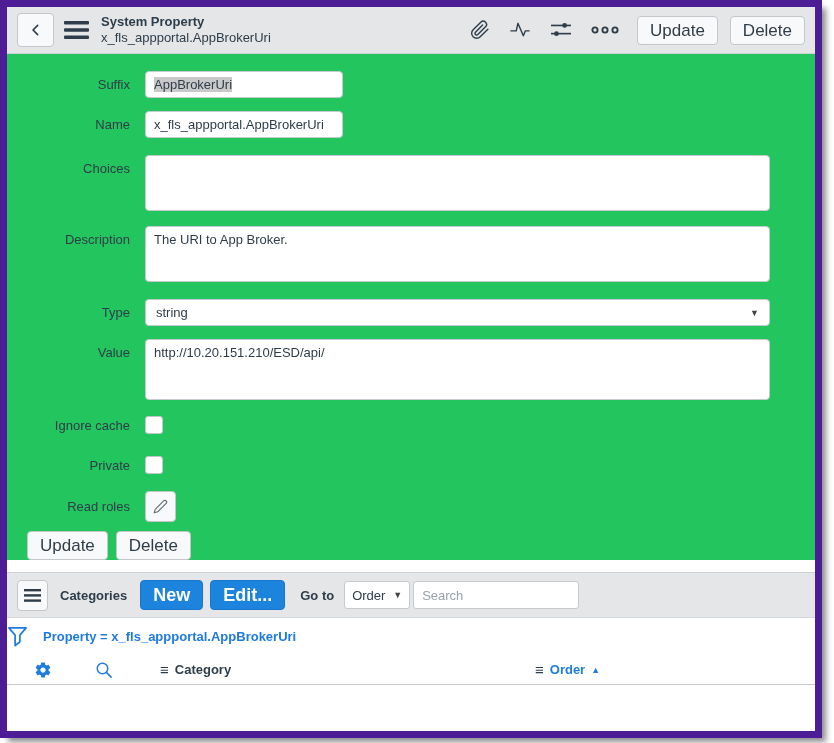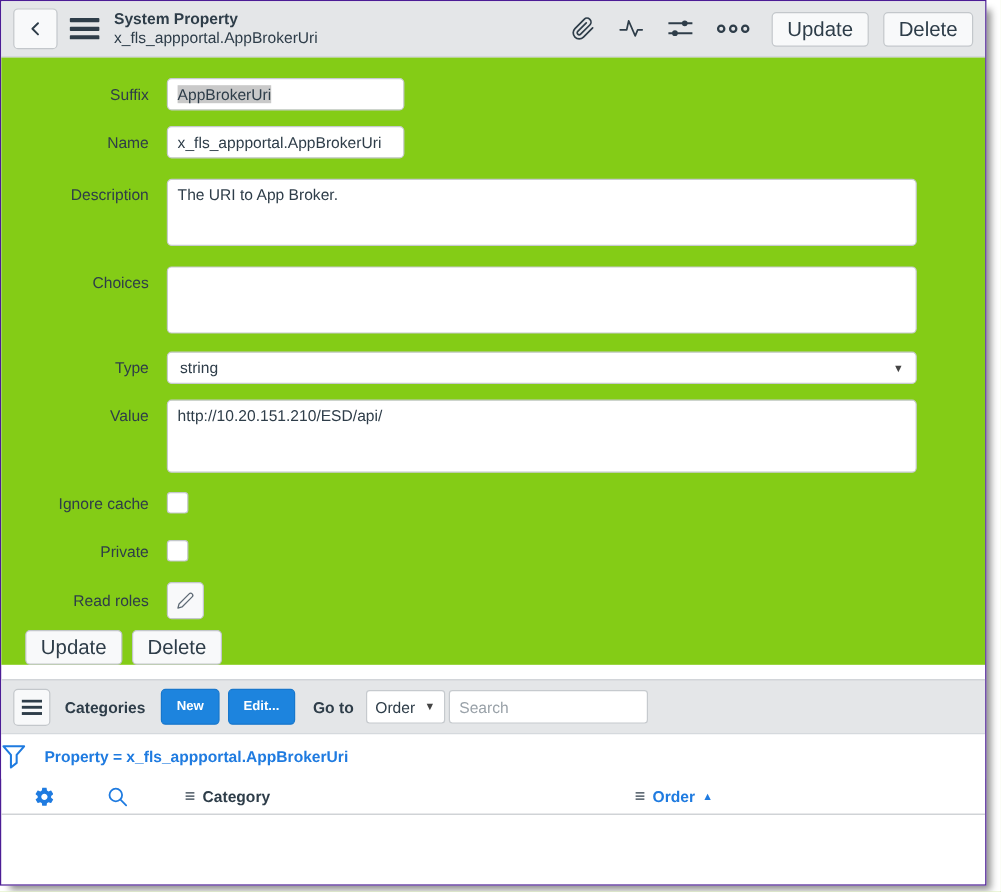--- a/index.html
+++ b/index.html
@@ -1,20 +1,20 @@
 <!DOCTYPE html>
 <html><head>
 <meta charset="utf-8">
 <style>
   * { box-sizing: border-box; }
   html,body { margin:0; padding:0; background:#fff; }
   body { width:834px; height:743px; font-family:"Liberation Sans", sans-serif; color:#2e3d49; font-size:13px; }
   .window {
     width:822px; height:738px; background:#fff; overflow:hidden;
-    border:1px solid #4c1d95;
+    border:7px solid #4c1d95;
     box-shadow: 6px 6px 6px -2px rgba(0,0,0,0.45);
   }
   
   .hdr {
     height:47px; background:#e4e6e8; border-bottom:1px solid #ccd0d4;
     display:flex; align-items:center; padding:0 10px; gap:10px;
   }
   .btn {
     background:#f8f9fa; border:1px solid #c3c7cb; border-radius:4px;
     color:#2e3d49; font-size:17px; font-family:inherit; cursor:pointer;
@@ -23,21 +23,21 @@
   .back-btn { width:37px; height:34px; padding:0; display:flex; align-items:center; justify-content:center; }
   .ham-icon svg { display:block; }
   .titles { line-height:1.2; margin-left:2px; }
   .titles .t1 { font-weight:700; font-size:13px; }
   .titles .t2 { font-size:13px; }
   .hdr-icons { margin-left:auto; display:flex; align-items:center; gap:19px; padding-right:8px; }
   .hdr-icons .icon { display:flex; align-items:center; cursor:pointer; }
   .hdr .btn { margin-left:0; }
   .hdr .btn + .btn { margin-left:2px; }
   
-  .form { background:#84cc16; padding:17px 20px 0 5px; }
+  .form { background:#22c55e; padding:17px 20px 0 5px; }
   .frow { display:flex; align-items:center; margin-bottom:13px; }
   .frow > label { width:118px; flex:none; text-align:right; margin-right:15px; color:#2e3d49; }
   .frow.top { align-items:flex-start; }
   .frow.top > label { margin-top:6px; }
   .inp {
     height:27px; border:1px solid #c6cace; border-radius:4px; background:#fff;
     padding:0 8px; font-size:13px; font-family:inherit; color:#2e3d49;
     display:flex; align-items:center;
   }
   input.inp { display:inline-block; line-height:25px; }
@@ -65,21 +65,21 @@
   .btnrow { margin:0 0 12px 15px; display:flex; gap:8px; }
   
   .listbar {
     height:46px; background:#e4e6e8; border-top:1px solid #ccd0d4; border-bottom:1px solid #d2d6da;
     display:flex; align-items:center; padding:0 10px;
   }
   .list-menu-btn { width:31px; height:31px; padding:0; display:flex; align-items:center; justify-content:center; }
   .list-title { font-weight:700; margin:0 13px 0 12px; }
   .btn-blue {
     background:#1d84de; border:1px solid #1877cc; border-radius:4px; color:#fff;
-    font-weight:700; font-size:11px; font-family:inherit; padding:3px 12px; height:30px; cursor:pointer;
+    font-weight:700; font-size:18px; font-family:inherit; padding:3px 12px; height:30px; cursor:pointer;
   }
   .btn-blue + .btn-blue { margin-left:7px; }
   .goto-label { margin:0 10px 0 15px; font-weight:700; }
   .goto-select {
     width:66px; height:28px; background:#fff; border:1px solid #c6cace; border-radius:3px;
     display:flex; align-items:center; justify-content:space-between; padding:0 7px; cursor:pointer;
   }
   .list-search {
     width:166px; height:28px; border:1px solid #c6cace; border-radius:3px; margin-left:3px;
     padding:0 8px; font-size:13px; font-family:inherit; color:#2e3d49;
@@ -161,28 +161,28 @@
           <span class="sel-text">AppBrokerUri</span>
         </div>
       </div>
     </div>
 
     <div class="frow mb17">
       <label>Name</label>
       <input class="inp w-sm" value="x_fls_appportal.AppBrokerUri" style="">
     </div>
 
+    <div class="frow top mb15">
+      <label>Choices</label>
+      <textarea class="inp w-full" style=""></textarea>
+    </div>
+
     <div class="frow top mb17">
       <label>Description</label>
       <textarea class="inp w-full" style="">The URI to App Broker.</textarea>
-    </div>
-
-    <div class="frow top mb15">
-      <label>Choices</label>
-      <textarea class="inp w-full" style=""></textarea>
     </div>
 
     <div class="frow">
       <label>Type</label>
       <div class="inp w-full select-box">
         <span>string</span>
         <span class="dd-arrow">▼</span>
       </div>
     </div>
 

